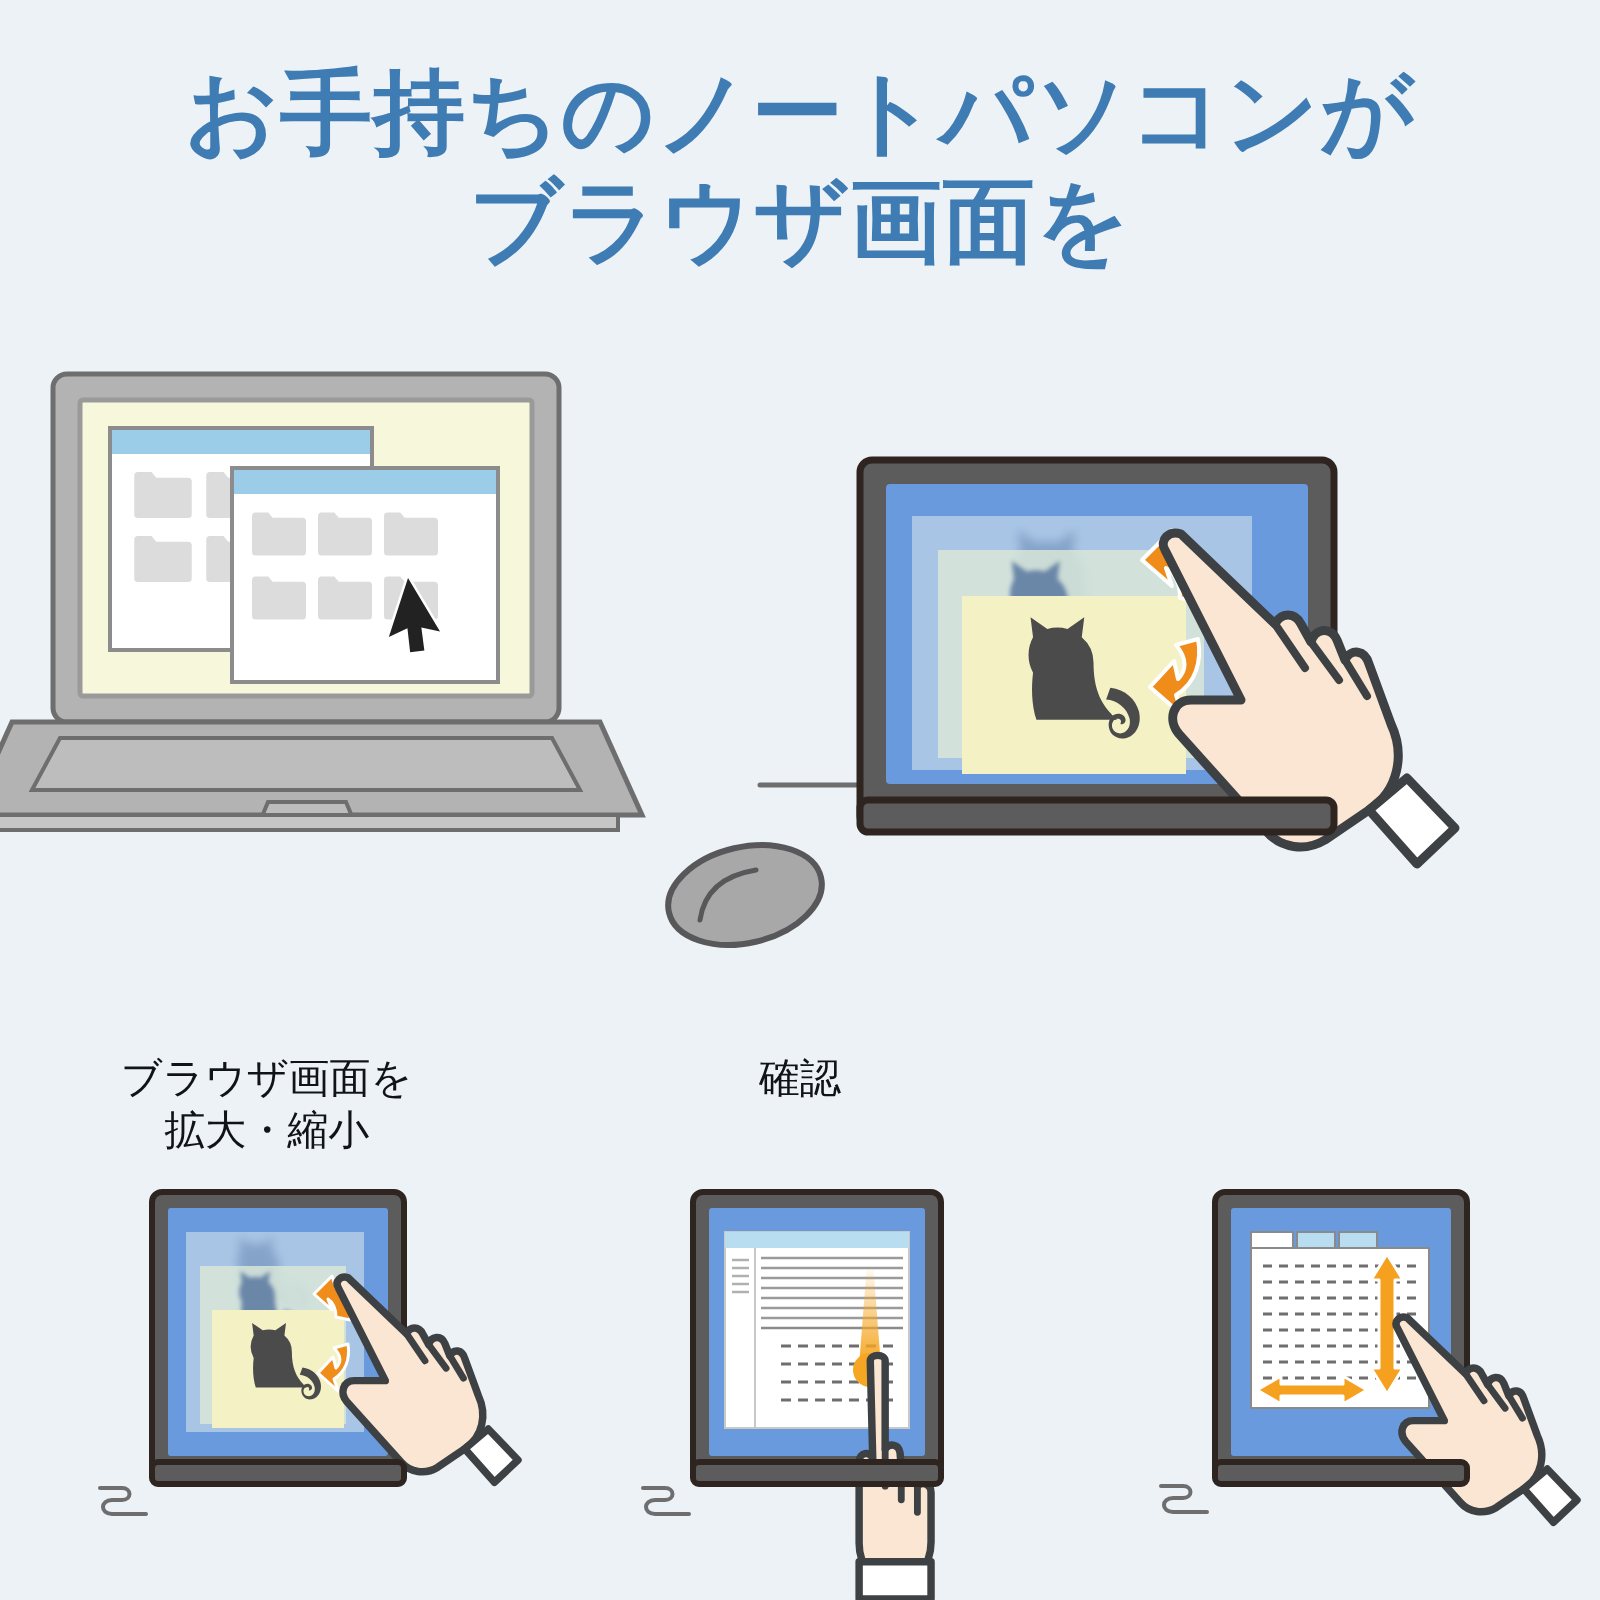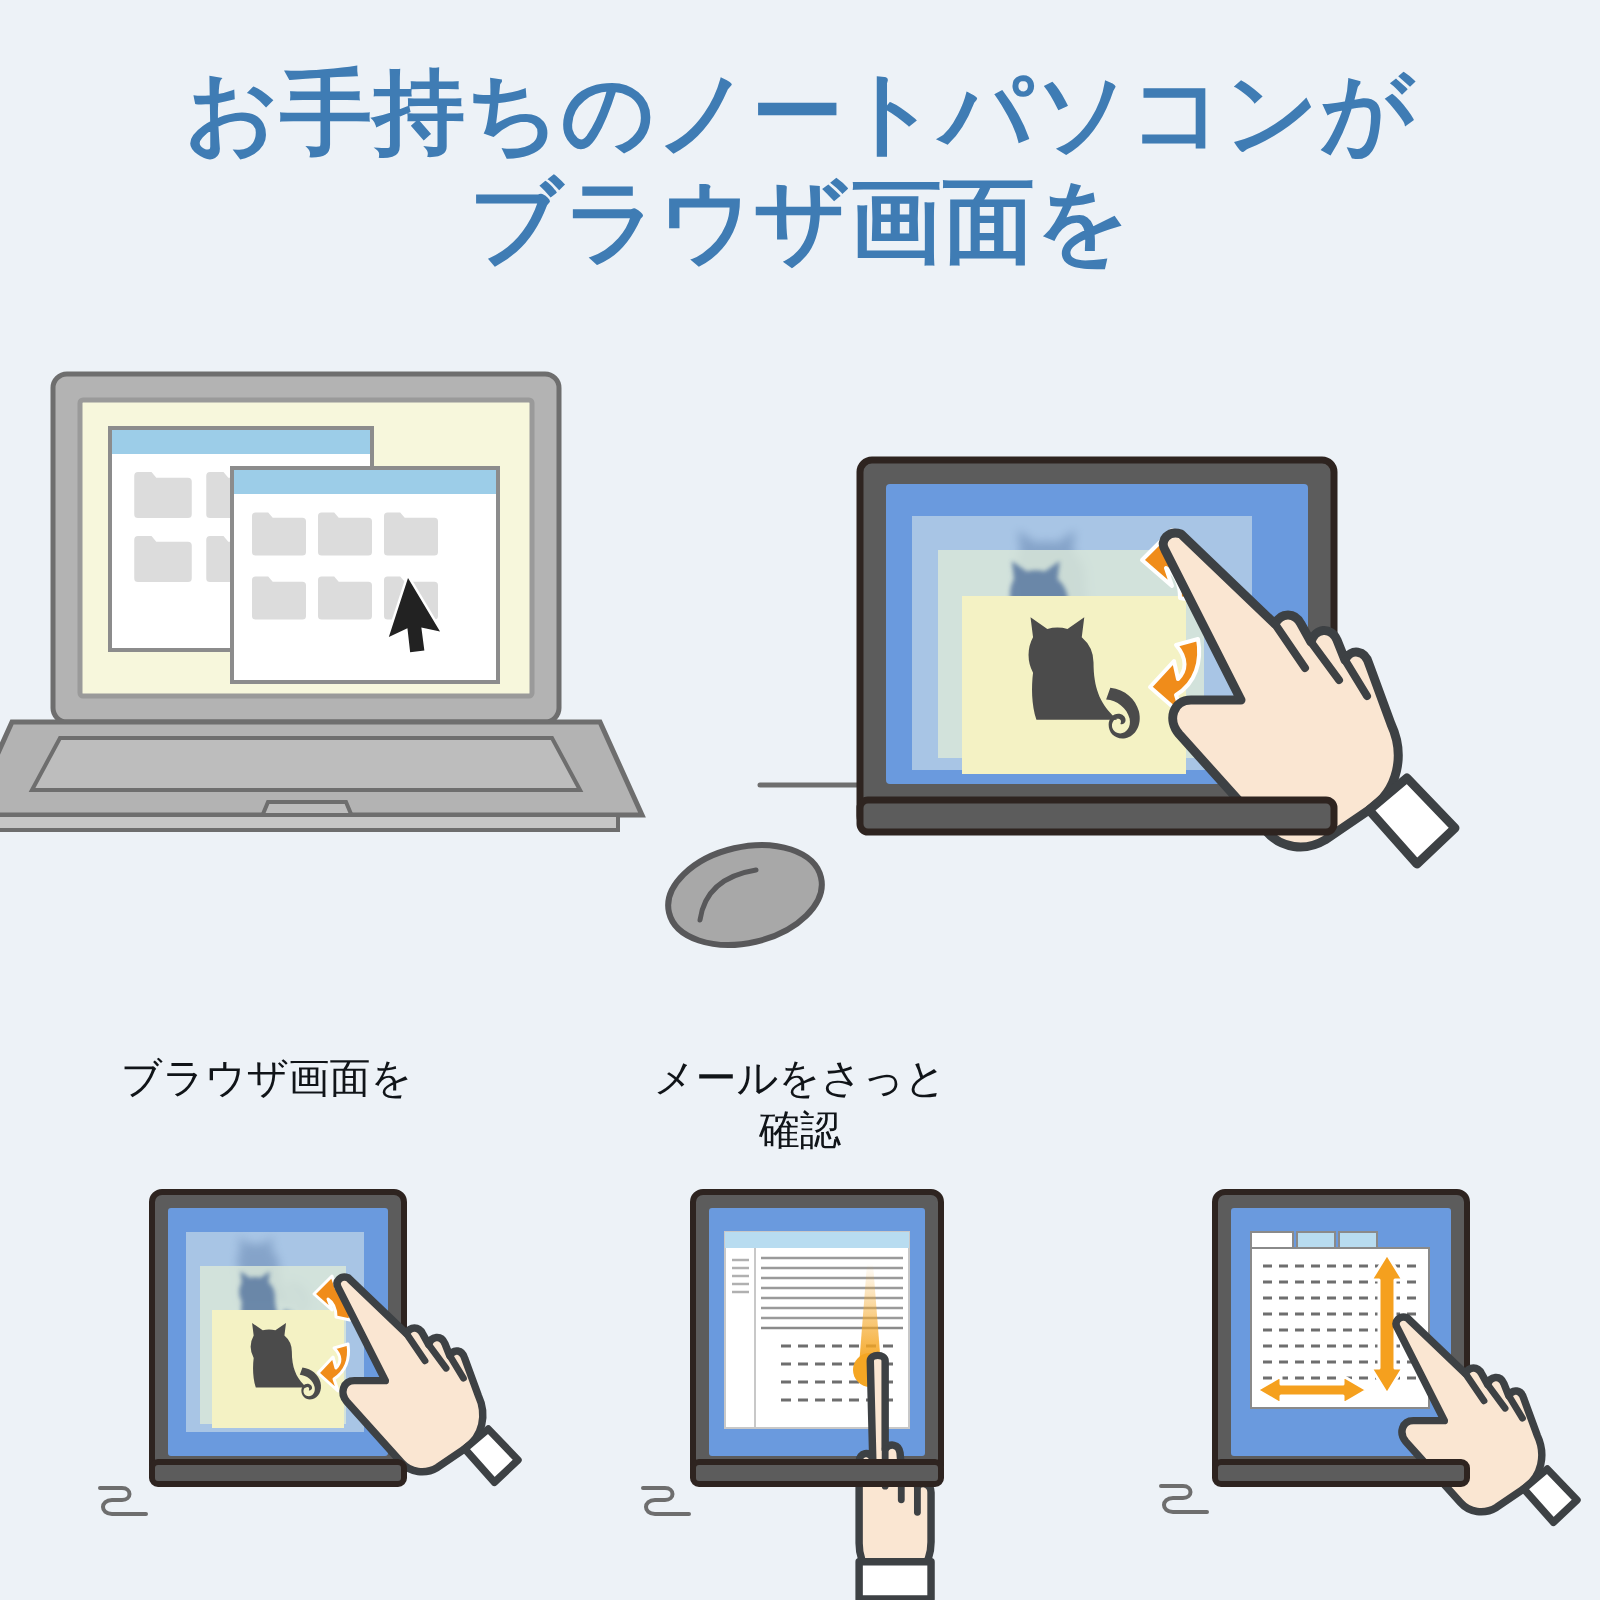--- a/index.html
+++ b/index.html
@@ -191,20 +191,21 @@
       </g>
 
     </svg>
   </div>
 
   <div class="features">
 
     <div class="feature">
       <p class="feature-caption">
         <span>ブラウザ画面を</span>
+        <span>拡大・縮小</span>
       </p>
       <div class="feature-art">
         <svg width="533" height="380" viewBox="0 0 533 380">
           <g>
             <path d="M100 318 h22 c10 0 10 12 0 12 h-10 c-12 0 -12 14 0 14 h34" fill="none" stroke="#6e6e6e" stroke-width="4" stroke-linecap="round"></path>
           </g>
           <rect x="152" y="22" width="252" height="284" rx="10" ry="10" fill="#5c5c5c" stroke="#2e2420" stroke-width="6"></rect>
           <rect x="168" y="38" width="220" height="248" rx="3" ry="3" fill="#6a9ade"></rect>
 
           <rect x="186" y="62" width="178" height="200" fill="#cfe0ea" opacity="0.62"></rect>
@@ -240,21 +241,20 @@
             <path d="M190 132 L212 168" fill="none" stroke="#3d4144" stroke-width="11" stroke-linecap="round"></path>
             <path d="M214 282 L252 250 L300 300 L262 336 Z" fill="#ffffff" stroke="#3d4144" stroke-width="12" stroke-linejoin="round"></path>
           </g>
           <rect x="152" y="292" width="252" height="22" rx="6" ry="6" fill="#5c5c5c" stroke="#2e2420" stroke-width="6"></rect>
         </svg>
       </div>
     </div>
 
     <div class="feature">
       <p class="feature-caption">
-        <span>メールをさっと</span>
         <span>確認</span>
       </p>
       <div class="feature-art">
         <svg width="533" height="380" viewBox="0 0 533 380">
           <defs>
             <linearGradient id="swipeTrail" x1="0" y1="0" x2="0" y2="1">
               <stop offset="0%" stop-color="#f5a623" stop-opacity="0"></stop>
               <stop offset="55%" stop-color="#f5a623" stop-opacity="0.6"></stop>
               <stop offset="100%" stop-color="#f5a623" stop-opacity="1"></stop>
             </linearGradient>

